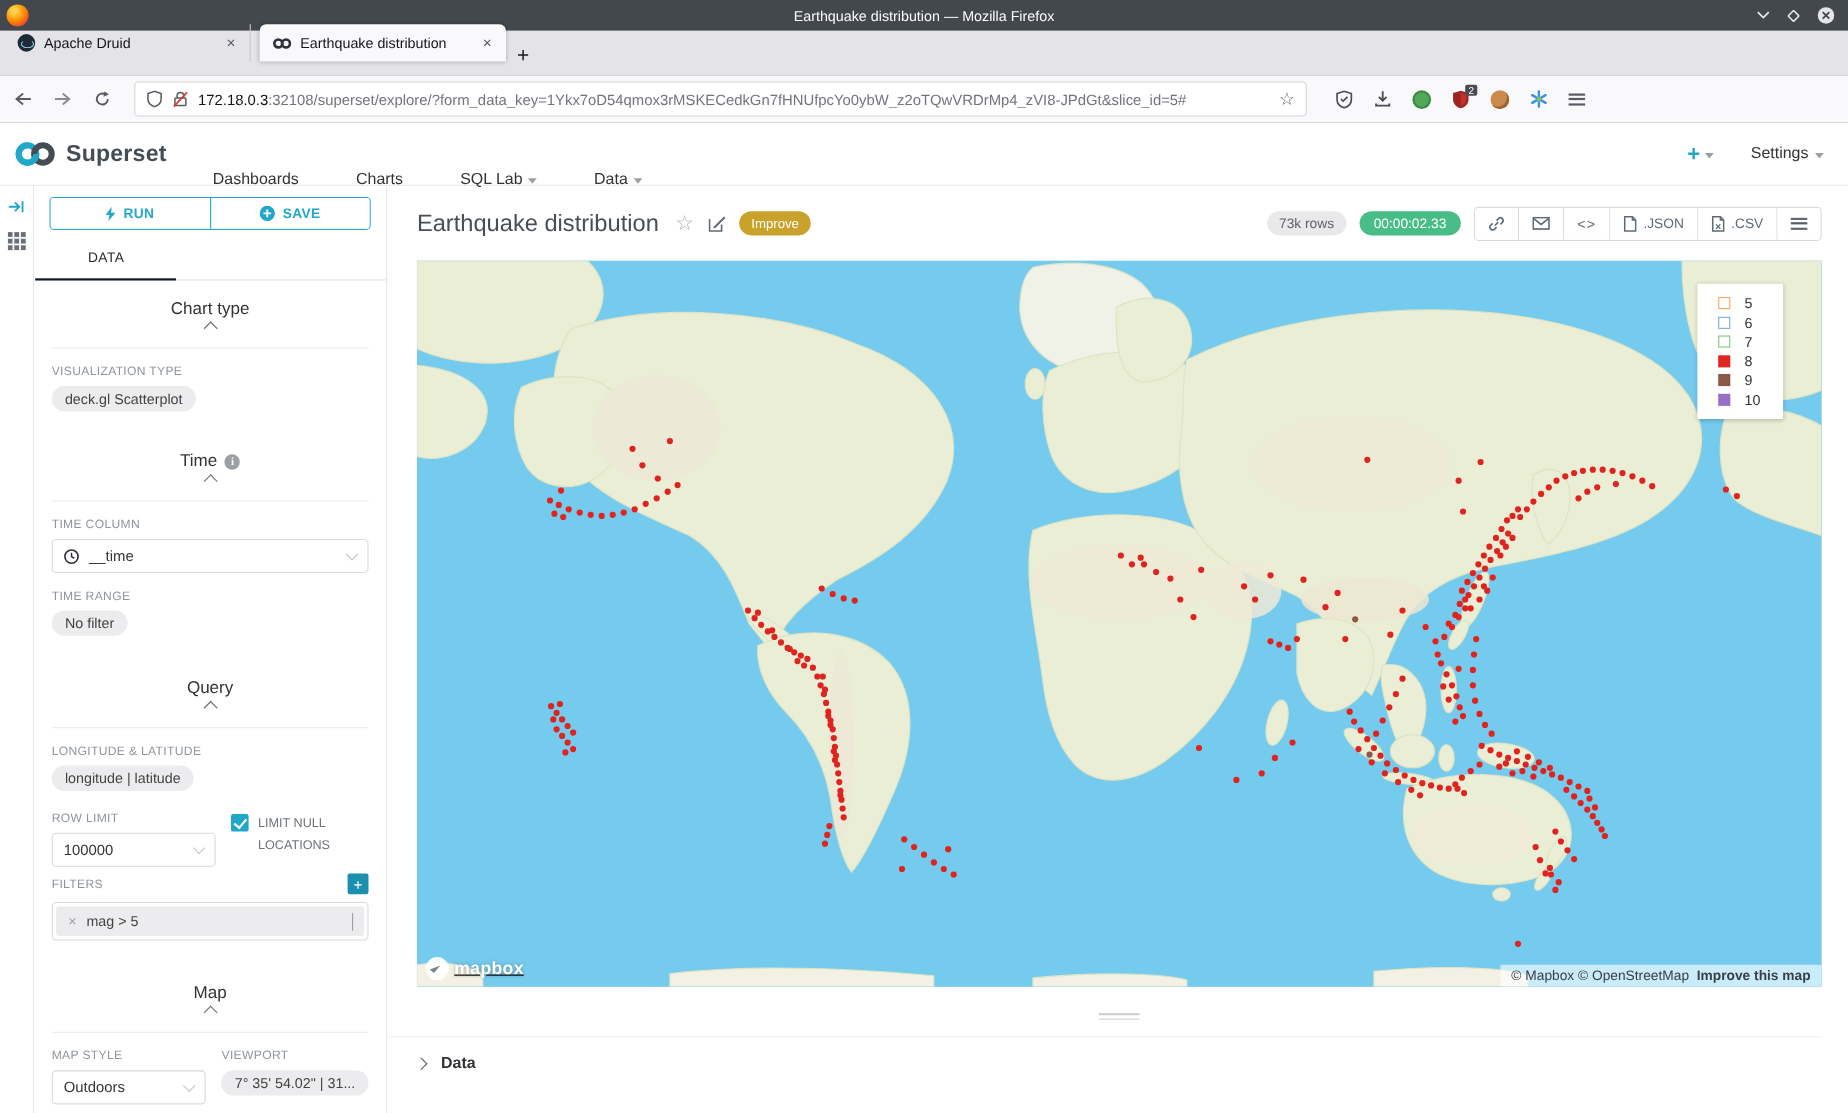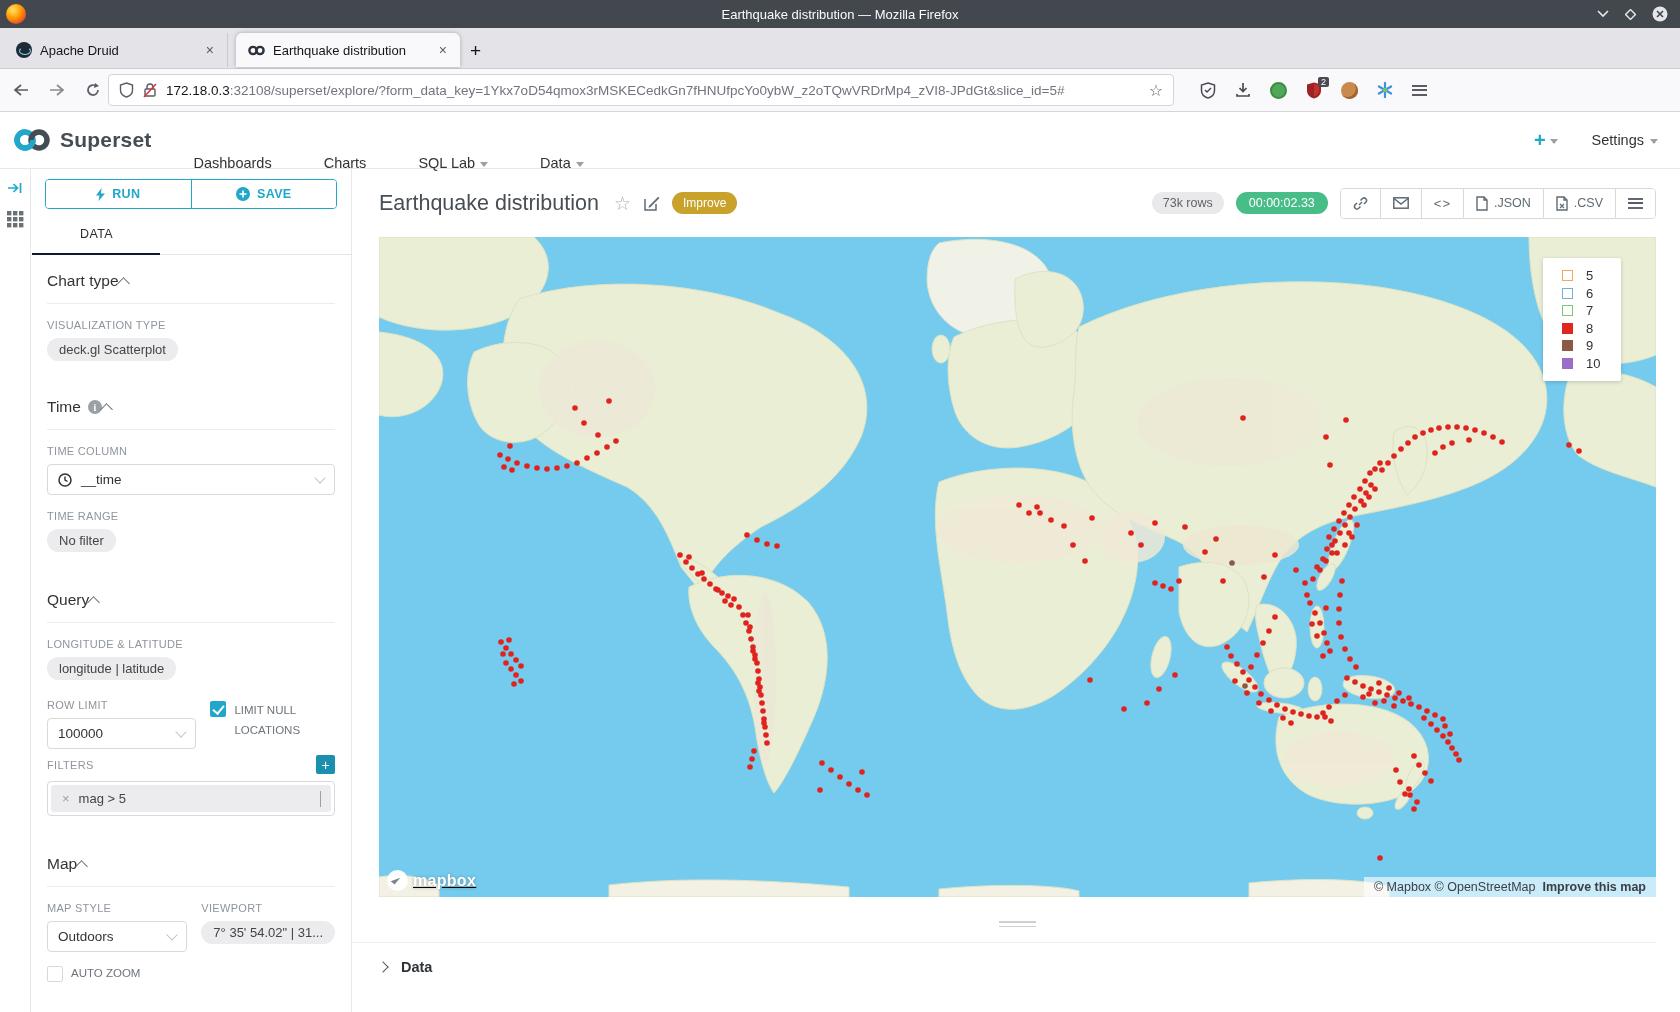--- a/index.html
+++ b/index.html
@@ -11,36 +11,36 @@
     background:#42484e; display:flex; align-items:center; color:#f6f6f6; }
   .ff-logo { width:20px; height:20px; margin-left:6px; border-radius:50%;
     background:radial-gradient(circle at 35% 30%, #ffd54d 10%, #ff9500 45%, #e8422c 80%, #b5177e 100%); }
   .win-title { position:absolute; left:0; right:0; text-align:center; font-size:13px; color:#fbfbfe; }
   .win-controls { margin-left:auto; display:flex; align-items:center; gap:16px; padding-right:12px; z-index:2; }
   .win-controls svg { display:block; }
 
   
   .tabbar { position:absolute; left:0; top:28px; width:1680px; height:41px;
     background:#e3e3e8; display:flex; align-items:flex-end; border-bottom:1px solid #cfcfd6; }
-  .tab { height:34px; margin-bottom:1px; display:flex; align-items:center; gap:8px;
+  .tab { height:34px; margin-bottom:12px; display:flex; align-items:center; gap:8px;
     padding:0 10px 0 12px; font-size:13px; color:#15141a; min-width:224px; max-width:224px; }
   .tab.inactive { background:transparent; border-right:1px solid #c9c9cf; }
   .tab.active { background:#f9f9fb; border-radius:6px 6px 0 0; box-shadow:0 0 4px rgba(0,0,0,.25); }
   .tab .t-label { flex:1; white-space:nowrap; overflow:hidden; }
   .tab-close { color:#5b5b66; font-size:14px; padding:0 3px; }
   .druid-ic { width:16px; height:16px; border-radius:50%; background:#1d2b36; position:relative; flex:none; }
   .druid-ic::after { content:""; position:absolute; left:3px; top:5px; width:10px; height:6px;
     border:1.5px solid #8fd0ea; border-radius:50%; border-top-color:transparent; }
   .newtab { font-size:19px; color:#15141a; margin:0 0 6px 10px; }
 
   
   .urlrow { position:absolute; left:0; top:69px; width:1680px; height:43px;
     background:#f9f9fb; border-bottom:1px solid #d4d4d9; display:flex; align-items:center; }
   .navbtn { width:30px; height:30px; display:flex; align-items:center; justify-content:center; margin-left:6px; color:#5b5b66; }
-  .urlfield { width:1066px; height:32px; background:#fff; border:1px solid #d4d4d9;
+  .urlfield { width:1066px; height:32px; margin-left:14px; background:#fff; border:1px solid #d4d4d9;
     border-radius:4px; display:flex; align-items:center; padding:0 10px; gap:9px; }
   .urltext { font-size:13.5px; color:#73737e; white-space:nowrap; overflow:hidden; flex:1; }
   .urltext b { color:#15141a; font-weight:normal; }
   .url-star { font-size:16px; color:#5b5b66; }
   .tool-icons { display:flex; align-items:center; gap:19px; margin-left:26px; }
   .badge2 { position:absolute; top:-5px; right:-7px; background:#4a4a55; color:#fff; font-size:9px;
     padding:0 3px; border-radius:2px; }
   .rel { position:relative; }
   .green-dot { width:17px; height:17px; border-radius:50%; background:#51a858; border:2px solid #3c8c43; }
   .cookie-ic { width:17px; height:17px; border-radius:50%; background:#c98a4b;
@@ -69,22 +69,22 @@
 
   
   .runsave { display:flex; margin:10px 14px 0 14px; height:30px; border:1px solid #20a7c9; border-radius:4px; overflow:hidden; }
   .runsave .btn { flex:1; display:flex; align-items:center; justify-content:center; gap:7px;
     color:#20a7c9; font-size:12.5px; font-weight:bold; letter-spacing:.3px; background:#fff; }
   .runsave .btn + .btn { border-left:1px solid #20a7c9; }
   .datatab-row { border-bottom:1px solid #e3e3e6; margin-top:14px; position:relative; height:32px; }
   .datatab { position:absolute; left:49px; top:4px; font-size:12.5px; color:#2d2d2d; letter-spacing:.4px; }
   .datatab-ul { position:absolute; left:1px; bottom:-1px; width:128px; height:2px; background:#11172e; }
   .psection { padding:0 16px; }
-  .sec-head { display:flex; align-items:center; 
-    padding:17px 0 13px 0; border-bottom:1px solid #ececee; }
+  .sec-head { display:flex; align-items:center; justify-content:space-between;
+    padding:17px 0 13px 0; border-bottom:1px solid #ececee;flex-direction:column; }
   .sec-title { font-size:15.5px; color:#333; display:flex; align-items:center; gap:7px; }
   .chev { width:9px; height:9px; border-right:1.7px solid #6b7076; border-bottom:1.7px solid #6b7076; }
   .chev.up { transform:rotate(-135deg); margin-top:4px; }
   .chev.right { transform:rotate(-45deg); }
   .flabel { font-size:11px; color:#8e959c; letter-spacing:.3px; margin:15px 0 7px 0; }
   .pill { display:inline-block; background:#ececee; border-radius:12px; padding:4px 12px; font-size:13px; color:#444; }
   .select { height:31px; border:1px solid #d9d9d9; border-radius:4px; display:flex; align-items:center;
     padding:12px 10px; font-size:13.5px; color:#333; gap:9px; background:#fff; }
   .select .sel-chev { margin-left:auto; width:8px; height:8px; border-right:1.5px solid #c3c7cb; border-bottom:1.5px solid #c3c7cb; transform:rotate(45deg); margin-bottom:3px; }
   .info-dot { width:14px; height:14px; border-radius:50%; background:#9aa0a6; color:#fff; font-size:10px;

